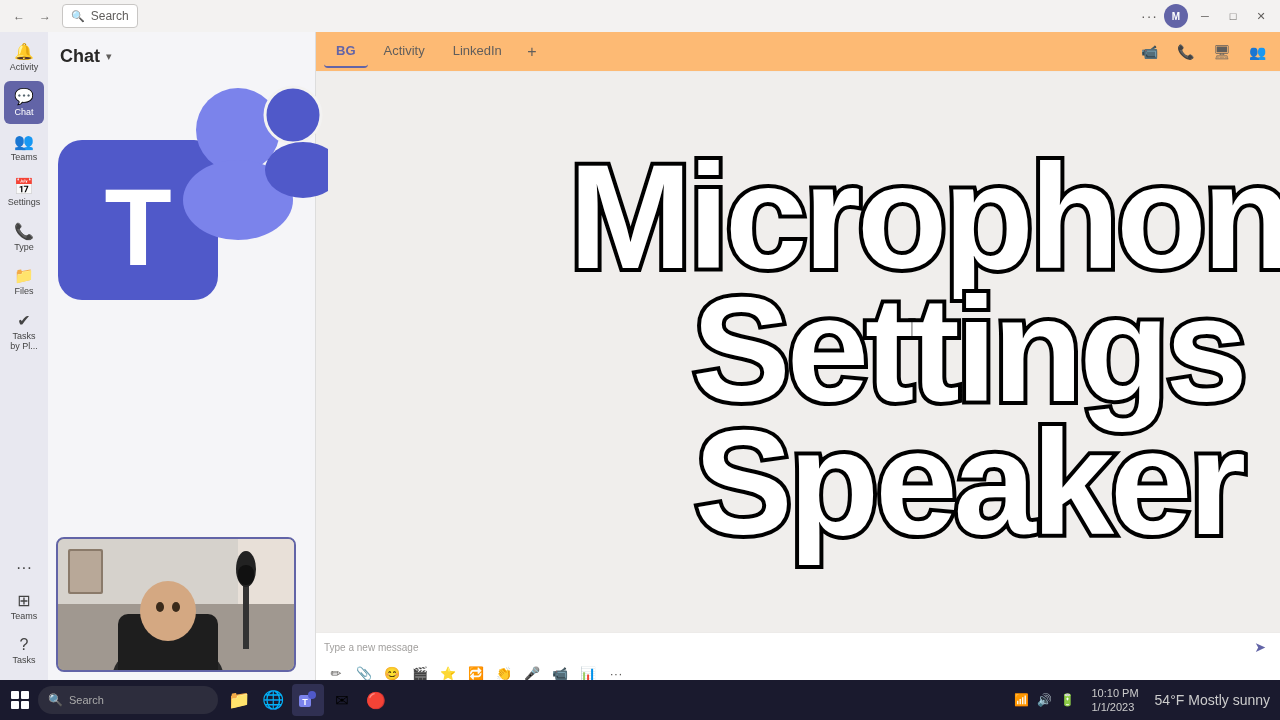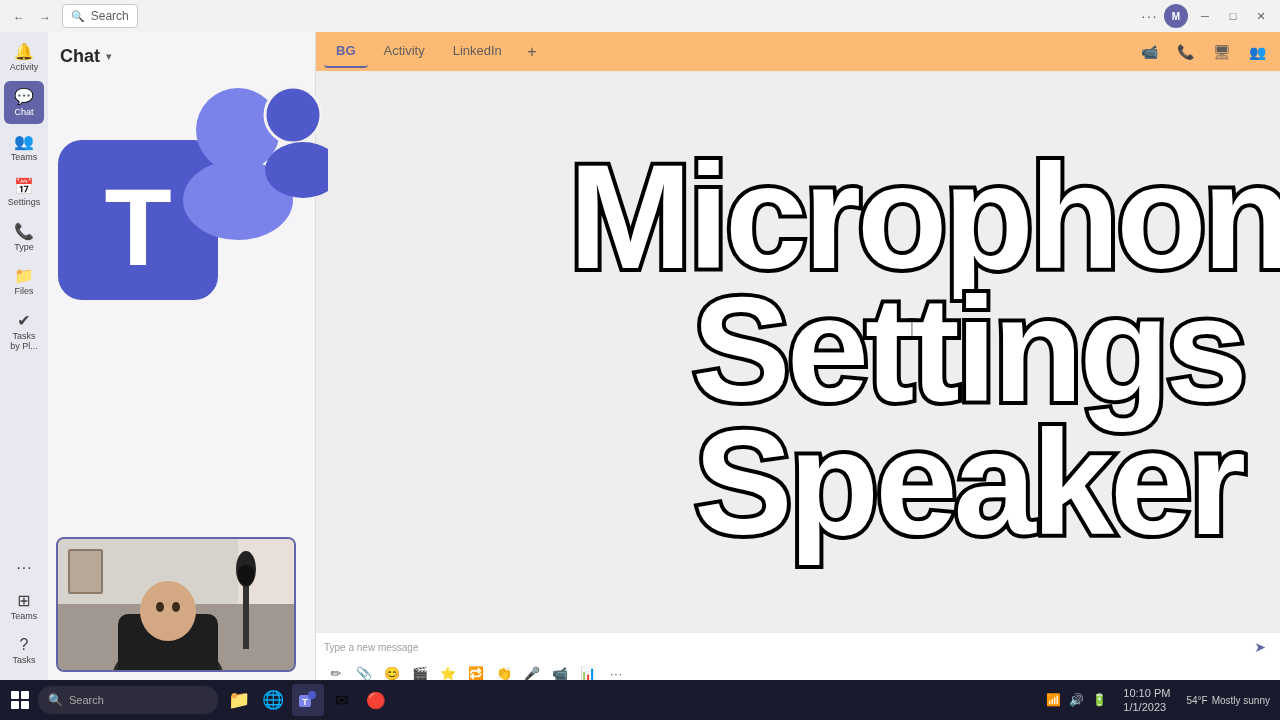--- a/index.html
+++ b/index.html
@@ -407,21 +407,21 @@
       font-size: 11px;
       color: #ccc;
       line-height: 1.3;
       cursor: pointer;
       padding: 0 8px;
     }
     .weather-widget {
       display: flex;
       align-items: center;
       gap: 4px;
-      font-size: 10px;
+      font-size: 14px;
       color: #ccc;
       padding: 0 6px;
     }
   </style>
 </head>
 <body>
 
 <div class="title-bar">
   <div class="title-bar-left">
     <div class="title-bar-nav">

